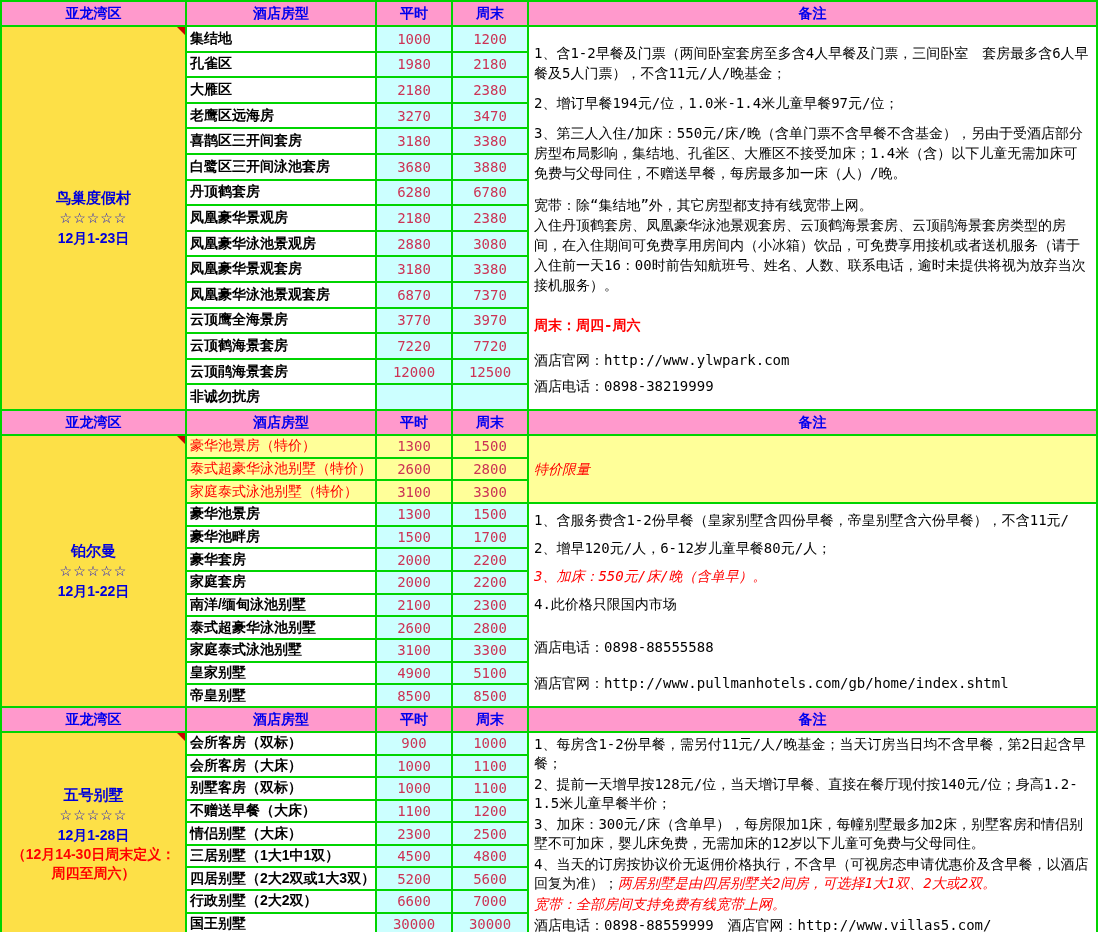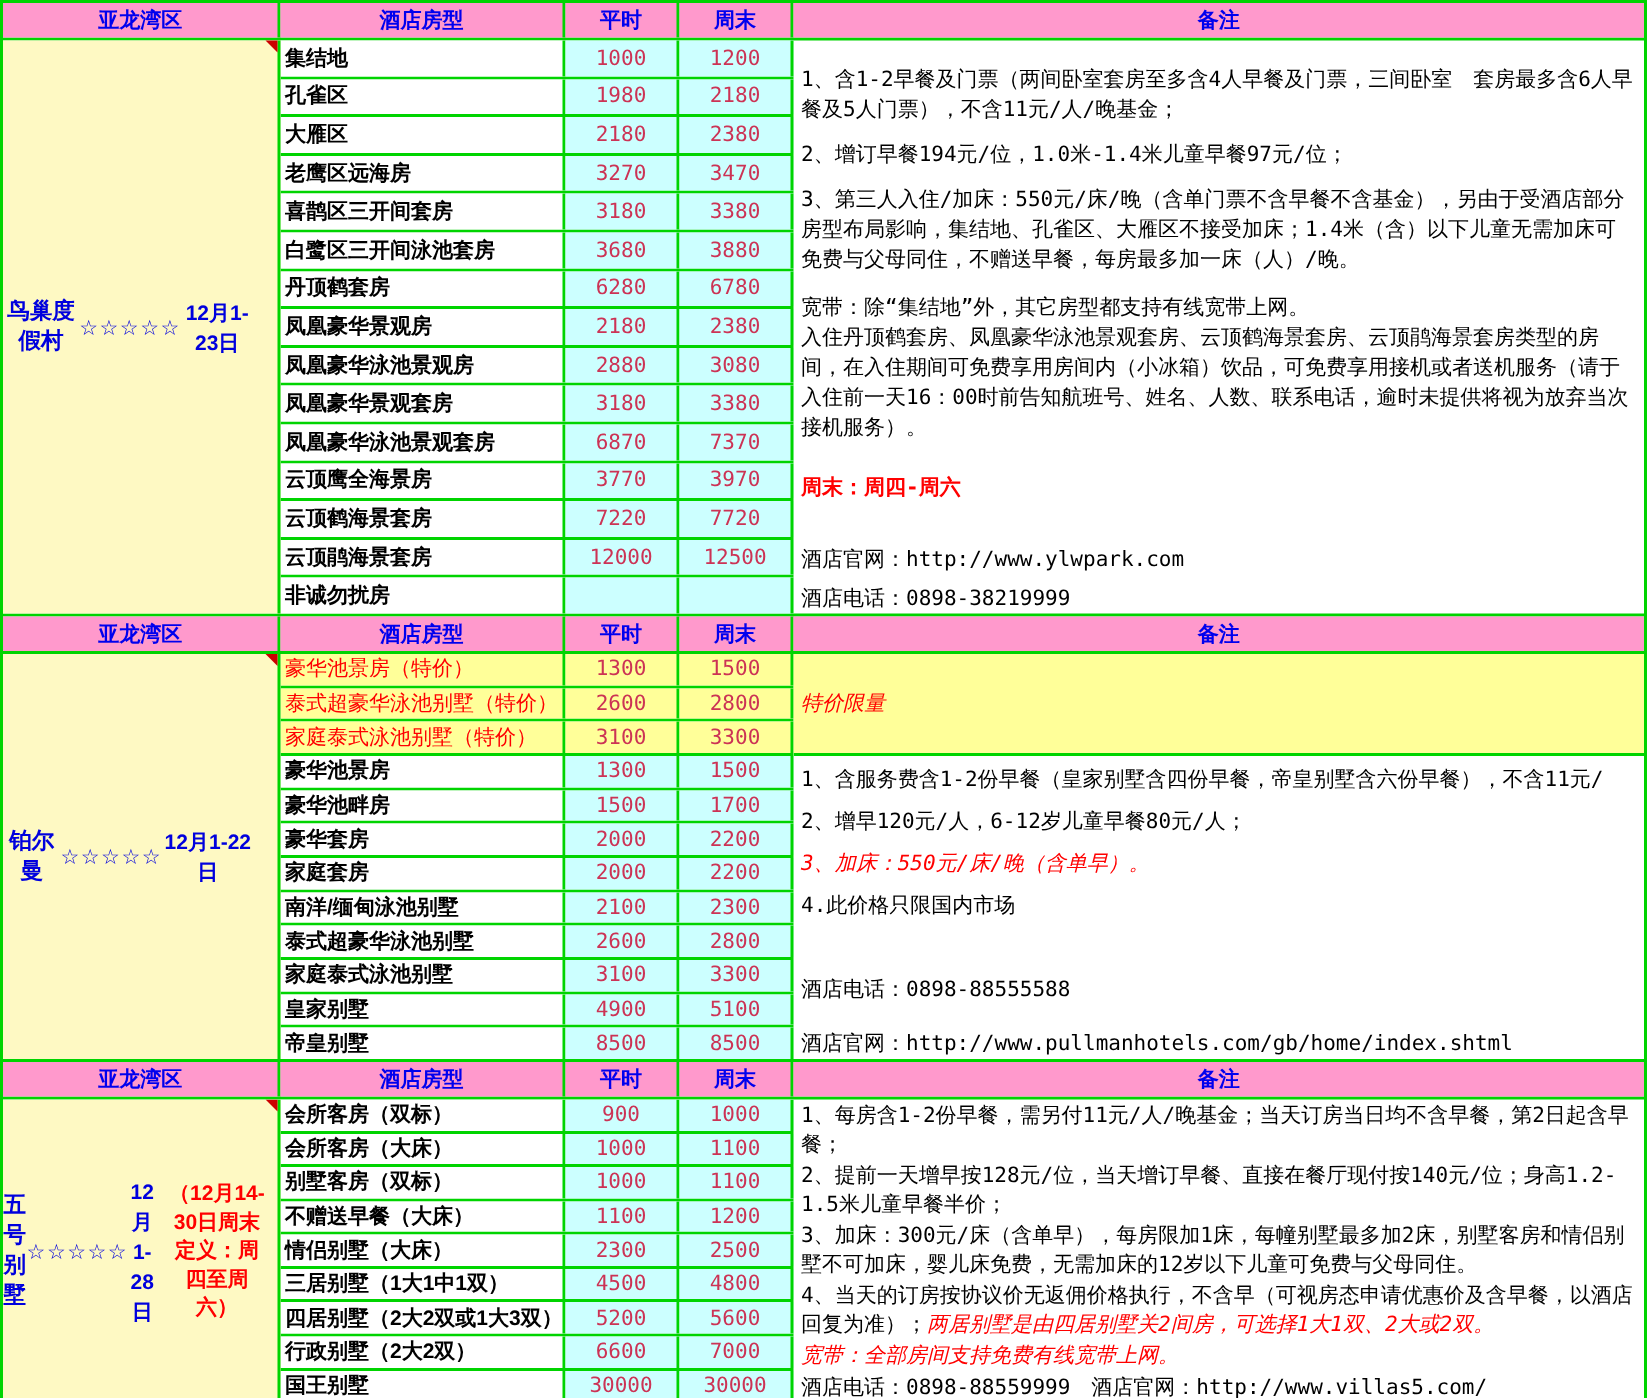--- a/index.html
+++ b/index.html
@@ -6,42 +6,42 @@
   body{width:1098px;height:932px;overflow:hidden;font-family:"Liberation Sans","DejaVu Sans",sans-serif;}
   .sheet{width:1098px;height:932px;box-sizing:border-box;border-left:2px solid var(--grid,#00d400);border-top:2px solid var(--grid,#00d400);border-right:2px solid var(--grid,#00d400);}
   .block{display:flex;flex-direction:column;border-bottom:2px solid var(--grid,#00d400);}
   .block:last-child .body{overflow:hidden;}
   .hrow{display:flex;height:23px;border-bottom:2px solid var(--grid,#00d400);}
   .hcell{box-sizing:border-box;display:flex;align-items:center;justify-content:center;background:var(--hdrbg,#ff99cc);color:var(--hdrtx,#0000ee);font-weight:bold;font-size:14px;border-right:2px solid var(--grid,#00d400);}
   .c-region{width:185px}.c-room{width:190px}.c-wd{width:76px}.c-we{width:76px}
   .c-notes{flex:1;border-right:none;}
   .body{display:flex;}
   .b1{height:382px}.b2{height:270px}.b3{height:201px}
-  .region-cell{width:185px;box-sizing:border-box;border-right:2px solid var(--grid,#00d400);display:flex;flex-direction:row;justify-content:center;align-items:center;text-align:center;position:relative;background:#fef9c3;}
+  .region-cell{width:185px;box-sizing:border-box;border-right:2px solid var(--grid,#00d400);display:flex;flex-direction:column;justify-content:center;align-items:center;text-align:center;position:relative;background:#fde047;}
   .tri{position:absolute;top:0;right:0;width:0;height:0;border-top:8px solid #cc0000;border-left:8px solid transparent;}
   .hotel-name{color:var(--blue,#0000dd);font-weight:bold;font-size:15px;line-height:20px;}
   .hotel-stars{color:var(--blue,#0000dd);font-size:14px;letter-spacing:1px;line-height:20px;}
   .hotel-dates{color:var(--blue,#0000dd);font-weight:bold;font-size:14px;line-height:20px;}
   .hotel-extra{color:var(--red,#ff0000);font-weight:bold;font-size:14px;line-height:19px;padding:0 8px;}
   .rows{width:342px;display:flex;flex-direction:column;}
   .trow{display:flex;flex:1;border-bottom:2px solid var(--grid,#00d400);min-height:0;}
   .trow:last-child{border-bottom:none;}
   .cell{box-sizing:border-box;border-right:2px solid var(--grid,#00d400);display:flex;align-items:center;min-height:0;}
   .cell.room{width:190px;background:#fff;padding:0 3px;font-weight:bold;font-size:14px;white-space:nowrap;overflow:hidden;color:#000;}
   .cell.price{width:76px;background:var(--pricebg,#ccffff);justify-content:center;color:var(--pricetx,#cc3355);font-family:"DejaVu Sans Mono","Liberation Mono",monospace;font-size:14px;}
   .trow.special .cell{background:var(--special,#ffff99);}
   .trow.special .cell.room{color:var(--red,#ff0000);font-weight:normal;}
   .notes{flex:1;display:flex;flex-direction:column;font-family:"DejaVu Sans Mono","Liberation Mono",monospace;font-size:14px;color:#000;overflow:hidden;}
   .note-p{padding:0 5px;line-height:20px;}
   .n3 .note-p{line-height:19px;margin-top:2px;}
   .seg.red{color:var(--red,#ff0000);font-style:italic;}
   .seg.redbold{color:var(--red,#ff0000);font-weight:bold;}
   .mt4{margin-top:16px}.mt6{margin-top:6px}.mt8{margin-top:8px}.mt10{margin-top:10px}
   .mt12{margin-top:12px}.mt16{margin-top:16px}.mt20{margin-top:20px}
-  .push{margin-top:auto}.pb6{padding-bottom:0}.pb2{padding-bottom:2px}
+  .push{margin-top:auto}.pb6{padding-bottom:13px}.pb2{padding-bottom:2px}
   .nowrap{white-space:nowrap;overflow:hidden}
   .specialbox{height:66px;margin:0;background:var(--special,#ffff99);border-bottom:2px solid var(--grid,#00d400);display:flex;align-items:center;padding:0 5px;}
 </style>
 </head>
 <body>
 
 <div class="sheet">
 
   <section class="block">
     <div class="hrow">

